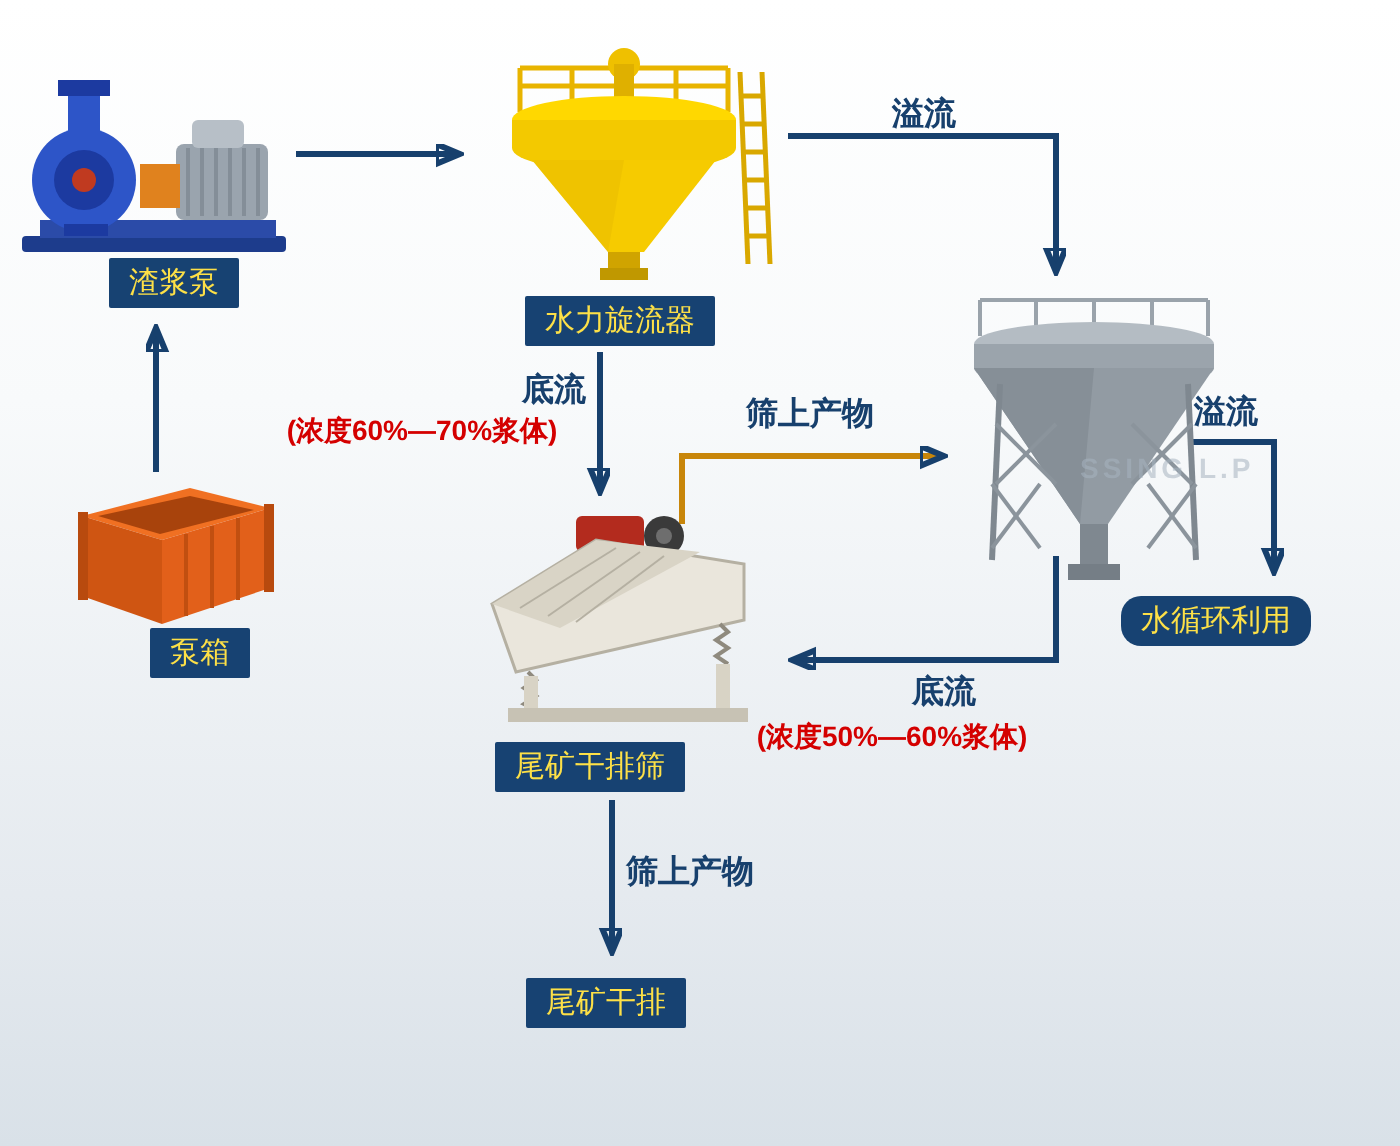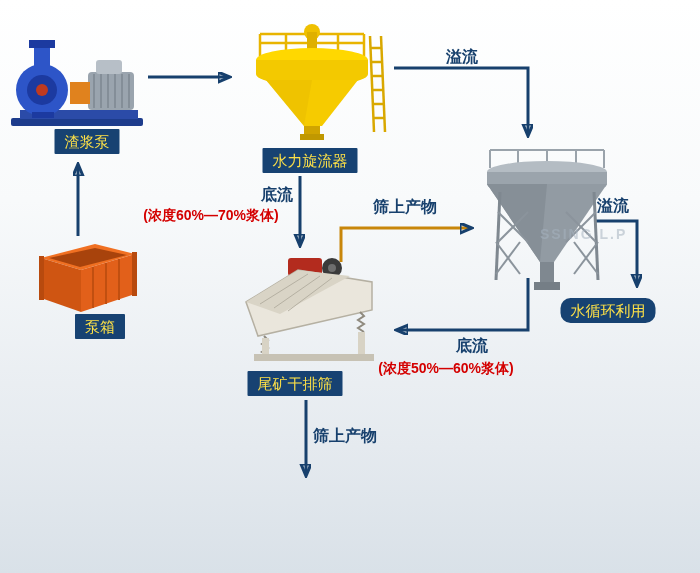--- a/index.html
+++ b/index.html
@@ -181,20 +181,21 @@
       <rect x="118" y="80" width="7" height="24" fill="#d8d3c5"></rect>
       <rect x="14" y="102" width="120" height="7" fill="#c7c2b4"></rect>
     </svg>
   </div>
 
   <div class="nlabel" style="left:87px; top:129px;">渣浆泵</div>
   <div class="nlabel" style="left:310px; top:148px;">水力旋流器</div>
   <div class="nlabel" style="left:100px; top:314px;">泵箱</div>
   <div class="nlabel" style="left:295px; top:371px;">尾矿干排筛</div>
   <div class="nlabel" style="left:608px; top:298px;border-radius:10px;">水循环利用</div>
+  <div class="nlabel" style="left:303px; top:489px;">尾矿干排</div>
 
   <div class="etext" style="left:462px; top:47px;">溢流</div>
   <div class="etext" style="left:277px; top:185px;">底流</div>
   <div class="rnote" style="left:211px; top:207px;">(浓度60%—70%浆体)</div>
   <div class="etext" style="left:405px; top:197px;">筛上产物</div>
   <div class="etext" style="left:613px; top:196px;">溢流</div>
   <div class="etext" style="left:472px; top:336px;">底流</div>
   <div class="rnote" style="left:446px; top:360px;">(浓度50%—60%浆体)</div>
   <div class="etext" style="left:345px; top:426px;">筛上产物</div>
 

